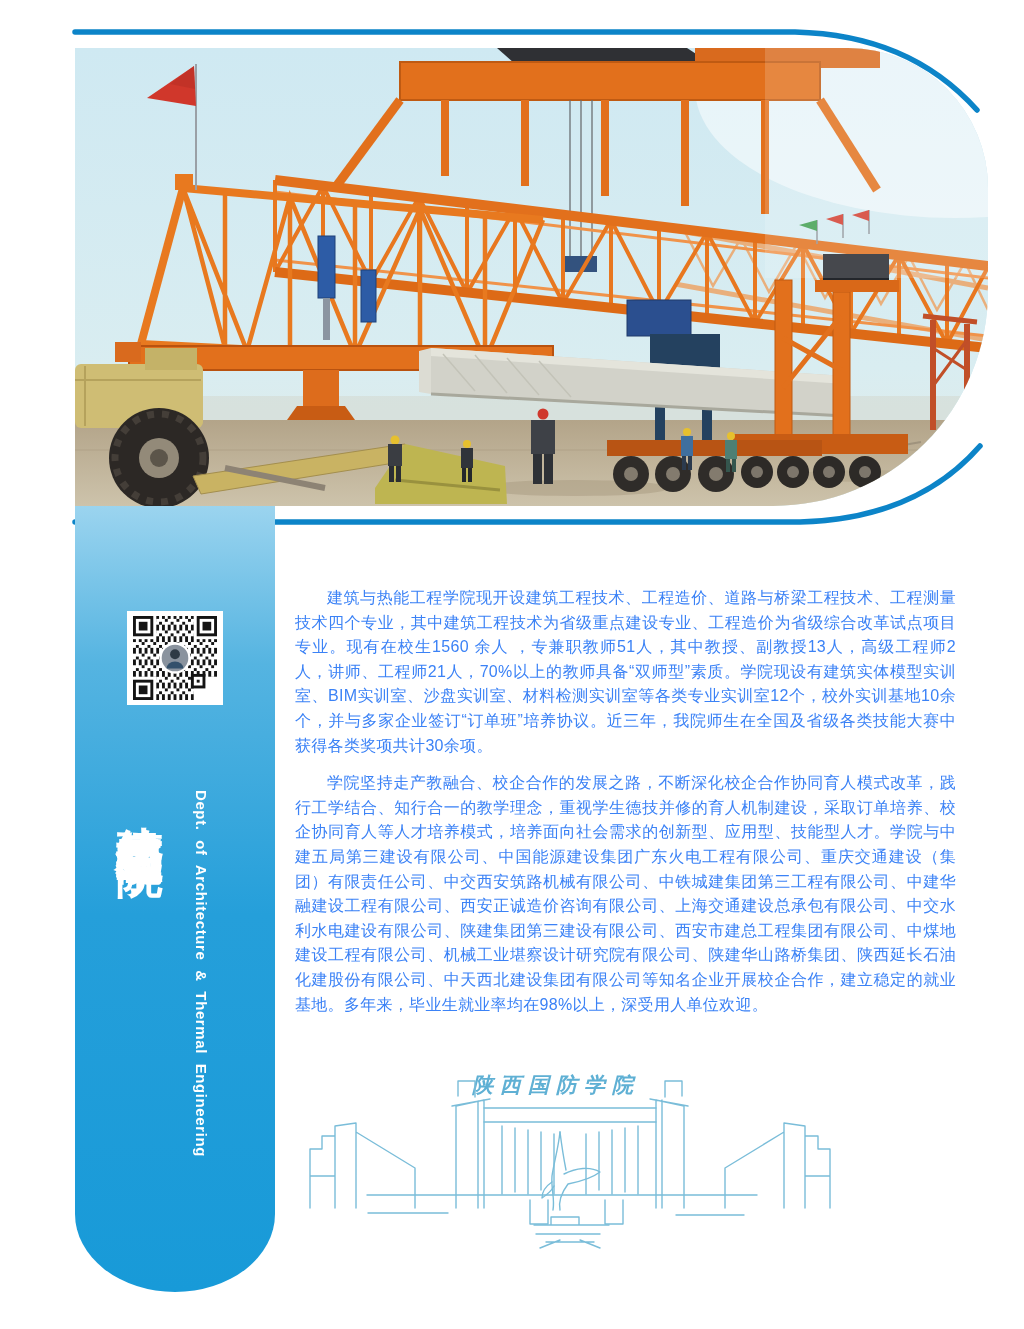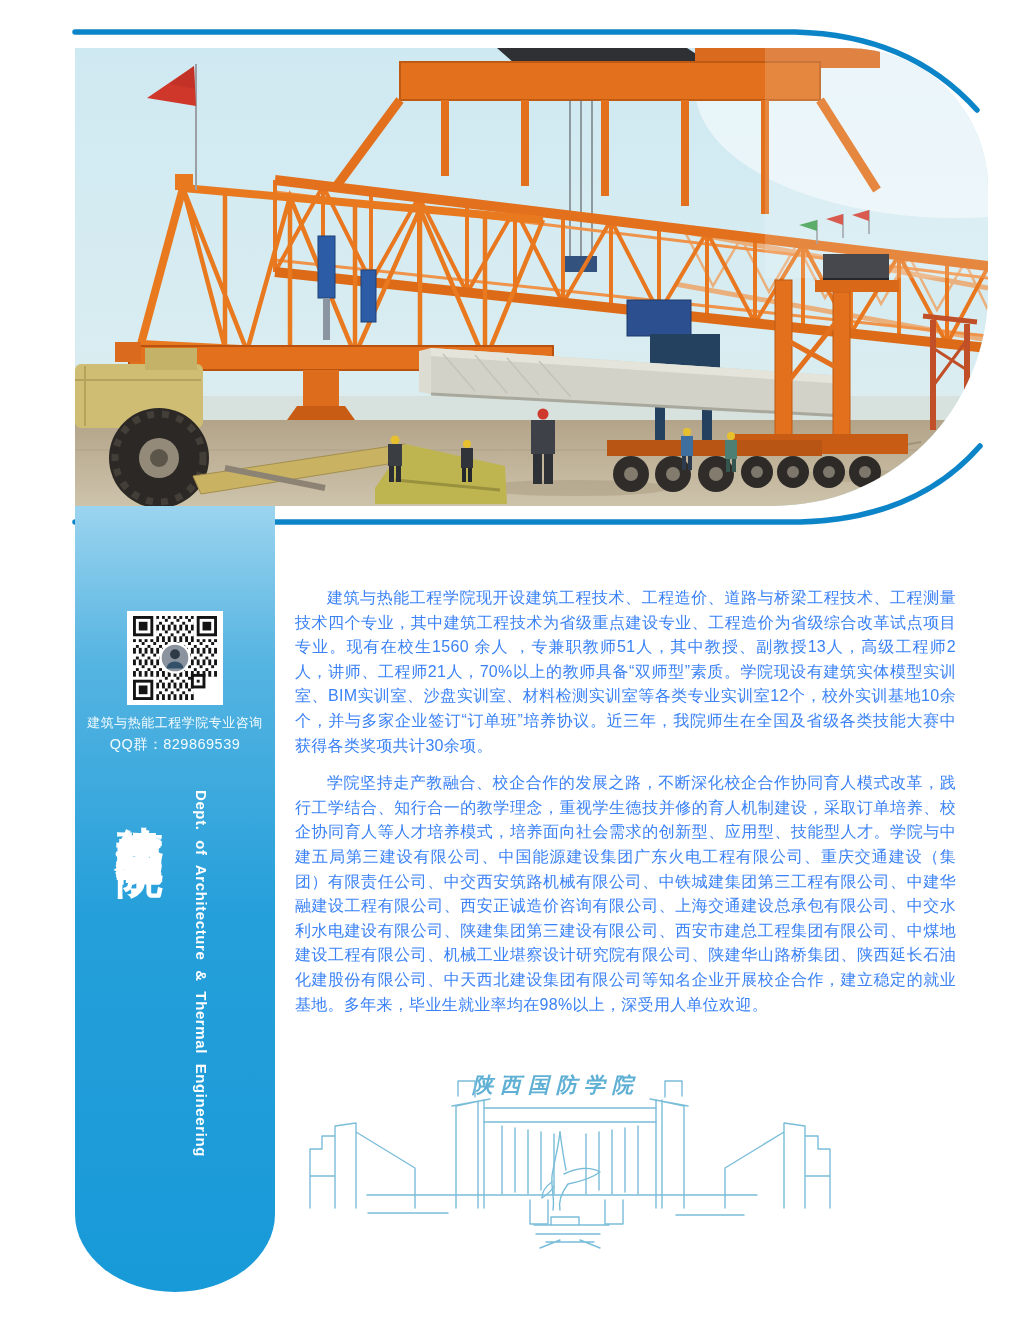--- a/index.html
+++ b/index.html
@@ -260,24 +260,20 @@
         <rect x="21" y="21" width="3" height="3" fill="#ffffff"></rect>
           <rect x="22" y="22" width="1" height="1" fill="#141414"></rect>
         <g>
           <circle cx="14.5" cy="14.5" r="5.4" fill="#ffffff"></circle>
           <circle cx="14.5" cy="14.5" r="4.6" fill="#8a939e"></circle>
           <circle cx="14.5" cy="13.2" r="1.7" fill="#2e3a45"></circle>
           <path d="M11.6,18.1 a2.9,2.4 0 0 1 5.8,0 z" fill="#33506b"></path>
         </g>
       </svg>
     </div>
-    <div class="qr-caption">
-      <div class="l1">建筑与热能工程学院专业咨询</div>
-      <div class="l2">QQ群：829869539</div>
-    </div>
     <div class="v-zh">建筑与热能工程学院</div>
     <div class="v-en">Dept. of Architecture &amp; Thermal Engineering</div>
   </aside>
 
   <main class="content">
     <p>建筑与热能工程学院现开设建筑工程技术、工程造价、道路与桥梁工程技术、工程测量技术四个专业，其中建筑工程技术为省级重点建设专业、工程造价为省级综合改革试点项目专业。现有在校生1560 余人 ，专兼职教师51人，其中教授、副教授13人，高级工程师2人，讲师、工程师21人，70%以上的教师具备“双师型”素质。学院现设有建筑实体模型实训室、BIM实训室、沙盘实训室、材料检测实训室等各类专业实训室12个，校外实训基地10余个，并与多家企业签订“订单班”培养协议。近三年，我院师生在全国及省级各类技能大赛中获得各类奖项共计30余项。</p>
     <p>学院坚持走产教融合、校企合作的发展之路，不断深化校企合作协同育人模式改革，践行工学结合、知行合一的教学理念，重视学生德技并修的育人机制建设，采取订单培养、校企协同育人等人才培养模式，培养面向社会需求的创新型、应用型、技能型人才。学院与中建五局第三建设有限公司、中国能源建设集团广东火电工程有限公司、重庆交通建设（集团）有限责任公司、中交西安筑路机械有限公司、中铁城建集团第三工程有限公司、中建华融建设工程有限公司、西安正诚造价咨询有限公司、上海交通建设总承包有限公司、中交水利水电建设有限公司、陕建集团第三建设有限公司、西安市建总工程集团有限公司、中煤地建设工程有限公司、机械工业堪察设计研究院有限公司、陕建华山路桥集团、陕西延长石油化建股份有限公司、中天西北建设集团有限公司等知名企业开展校企合作，建立稳定的就业基地。多年来，毕业生就业率均在98%以上，深受用人单位欢迎。</p>
   </main>
 
   <div class="watermark">

